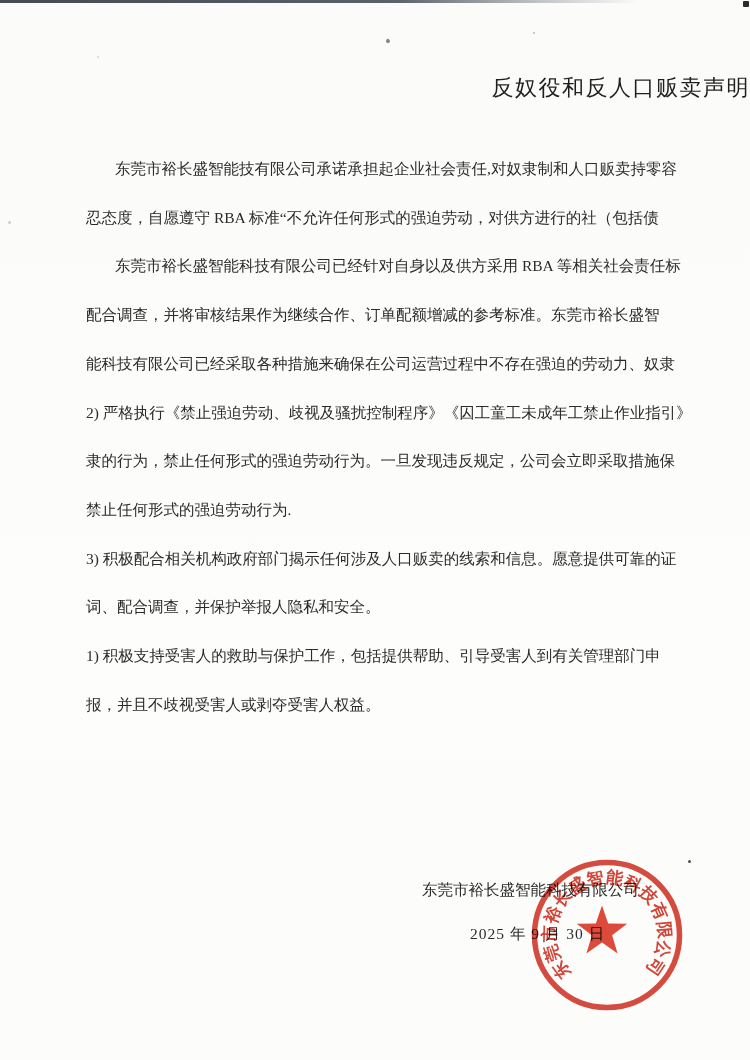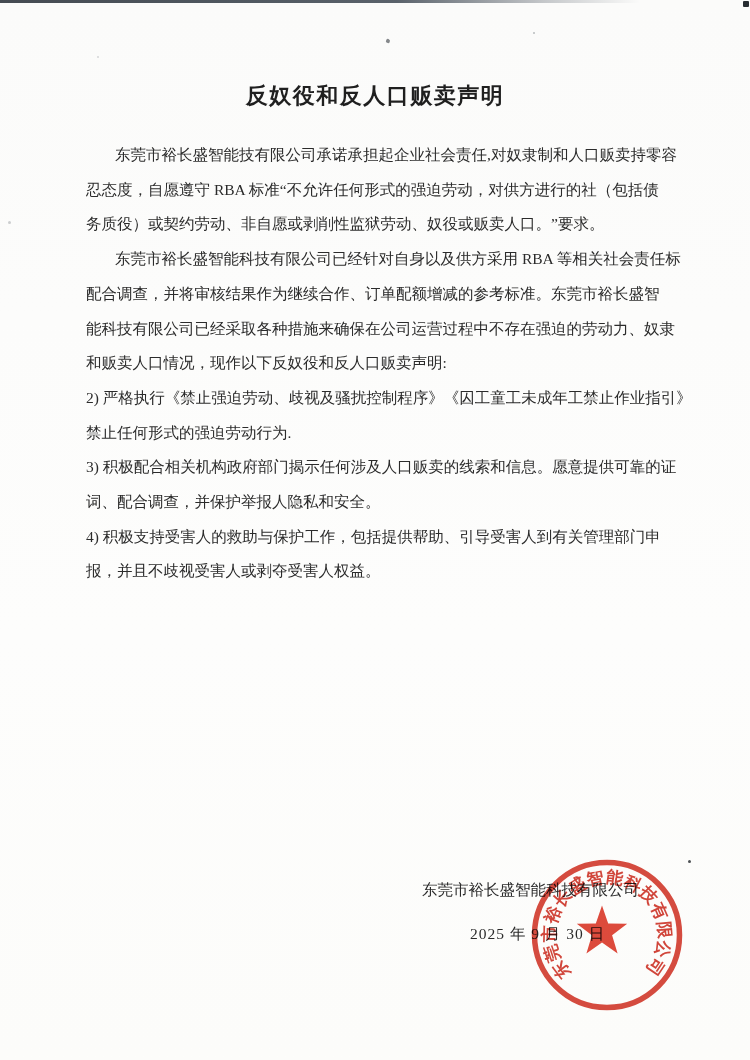--- a/index.html
+++ b/index.html
@@ -25,29 +25,29 @@
   .speck { position: absolute; border-radius: 50%; }
   .speck-1 { left: 386px; top: 39px;  width: 4px; height: 4px; background: #85888b; transform: rotate(30deg); border-radius: 40% 60% 50% 50%; }
   .speck-2 { left: 533px; top: 32px;  width: 2px; height: 2px; background: #b9bcbe; }
   .speck-3 { left: 688px; top: 860px; width: 3px; height: 3px; background: #4d5154; }
   .speck-4 { left: 8px;   top: 221px; width: 3px; height: 3px; background: #cccecf; }
   .speck-5 { left: 97px;  top: 56px;  width: 2px; height: 2px; background: #d4d6d7; }
 
   
   .doc-title {
     position: absolute; top: 73px; left: 0; right: 0;
-    margin: 8px; text-align: center;
-    font-size: 22px; font-weight: bold; letter-spacing: 1.5px;
+    margin: 0; text-align: right;
+    font-size: 22px; font-weight: normal; letter-spacing: 1.5px;
     color: #1f1f1f;
   }
   .doc-body {
     position: absolute; left: 86px; top: 138px; width: 610px;
     font-size: 15.5px; line-height: 34.7px; color: #2b2b2b;
   }
-  .line { white-space: nowrap; }
+  .line { white-space: nowrap; margin-top: 14px; }
   .line.indent { text-indent: 29px; }
 
   .sig-company {
     position: absolute; left: 422px; top: 881px;
     font-size: 15.5px; line-height: 1.2; white-space: nowrap; color: #2b2b2b;
   }
   .sig-date {
     position: absolute; left: 470px; top: 925px;
     font-size: 15.5px; line-height: 1.2; letter-spacing: 1px; white-space: nowrap; color: #2b2b2b;
   }
@@ -73,30 +73,29 @@
   <div class="speck speck-2"></div>
   <div class="speck speck-3"></div>
   <div class="speck speck-4"></div>
   <div class="speck speck-5"></div>
 
   <h1 class="doc-title">反奴役和反人口贩卖声明</h1>
 
   <div class="doc-body">
     <div class="line indent">东莞市裕长盛智能技有限公司承诺承担起企业社会责任,对奴隶制和人口贩卖持零容</div>
     <div class="line">忍态度，自愿遵守 RBA 标准“不允许任何形式的强迫劳动，对供方进行的社（包括债</div>
-    <div class="line">务质役）或契约劳动、非自愿或剥削性监狱劳动、奴役或贩卖人口。”要求。</div>
     <div class="line indent">东莞市裕长盛智能科技有限公司已经针对自身以及供方采用 RBA 等相关社会责任标</div>
     <div class="line">配合调查，并将审核结果作为继续合作、订单配额增减的参考标准。东莞市裕长盛智</div>
     <div class="line">能科技有限公司已经采取各种措施来确保在公司运营过程中不存在强迫的劳动力、奴隶</div>
-    <div class="line">和贩卖人口情况，现作以下反奴役和反人口贩卖声明:</div>
     <div class="line">2) 严格执行《禁止强迫劳动、歧视及骚扰控制程序》《囚工童工未成年工禁止作业指引》</div>
+    <div class="line">隶的行为，禁止任何形式的强迫劳动行为。一旦发现违反规定，公司会立即采取措施保</div>
     <div class="line">禁止任何形式的强迫劳动行为.</div>
     <div class="line">3) 积极配合相关机构政府部门揭示任何涉及人口贩卖的线索和信息。愿意提供可靠的证</div>
     <div class="line">词、配合调查，并保护举报人隐私和安全。</div>
-    <div class="line">4) 积极支持受害人的救助与保护工作，包括提供帮助、引导受害人到有关管理部门申</div>
+    <div class="line">1) 积极支持受害人的救助与保护工作，包括提供帮助、引导受害人到有关管理部门申</div>
     <div class="line">报，并且不歧视受害人或剥夺受害人权益。</div>
   </div>
 
   <div class="sig-company">东莞市裕长盛智能科技有限公司</div>
   <div class="sig-date">2025 年 9 月 30 日</div>
 
   <svg class="seal" viewBox="0 0 160 160" xmlns="http://www.w3.org/2000/svg">
     <circle cx="80" cy="80" r="72.5" fill="none" stroke="#d43c2f" stroke-width="5.5"></circle>
     <polygon fill="#dd3b2c" points="75,50.5 81.2,68.4 100.2,68.8 85.1,80.3 90.6,98.4 75,87.6 59.4,98.4 64.9,80.3 49.8,68.8 68.8,68.4"></polygon>
     <path id="sealTextArc" d="M 44.5 118.0 A 52 52 0 1 1 115.5 118.0" fill="none"></path>

